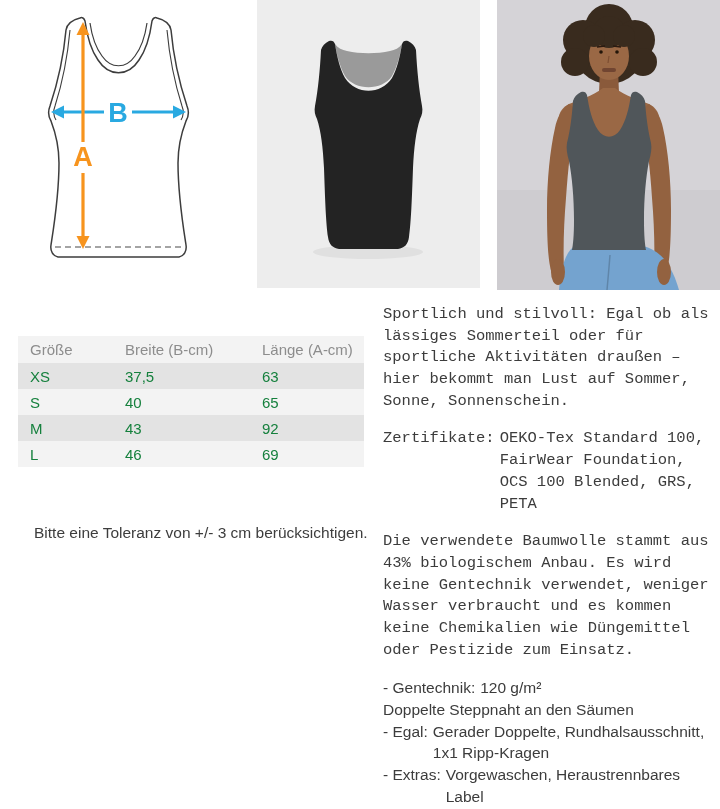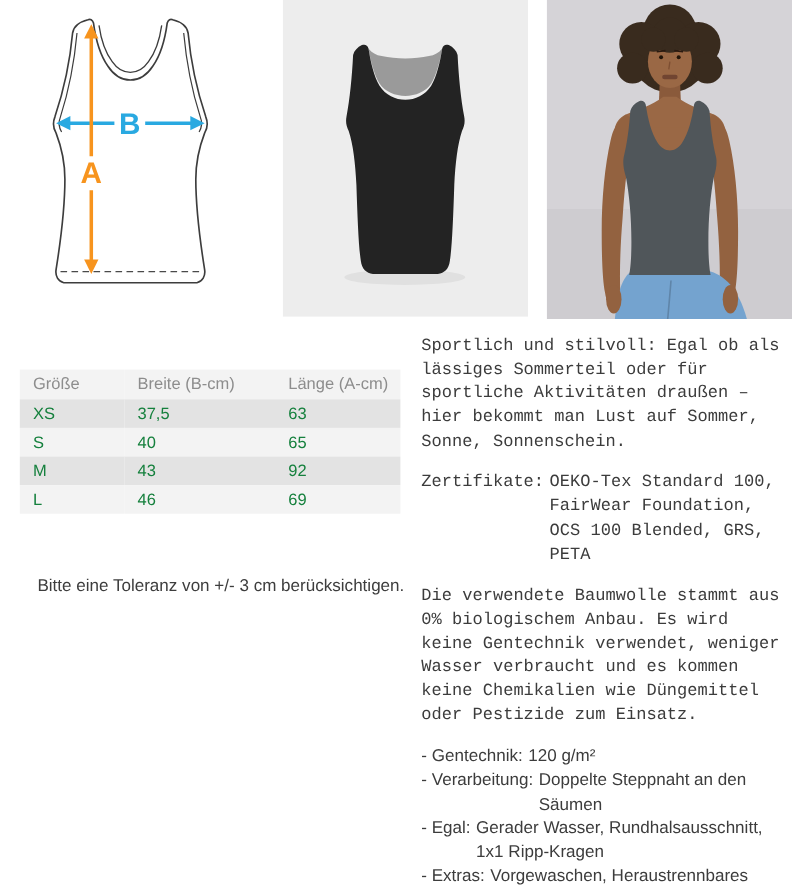--- a/index.html
+++ b/index.html
@@ -177,34 +177,33 @@
   <div class="tolerance">Bitte eine Toleranz von +/- 3 cm berücksichtigen.</div>
 
   <div class="desc">
     <p class="block">Sportlich und stilvoll: Egal ob als lässiges Sommerteil oder für sportliche Aktivitäten draußen – hier bekommt man Lust auf Sommer, Sonne, Sonnenschein.</p>
 
     <div class="block hang">
       <span class="lab">Zertifikate:</span>
       <span class="val">OEKO-Tex Standard 100, FairWear Foundation, OCS 100 Blended, GRS, PETA</span>
     </div>
 
-    <p class="block">Die verwendete Baumwolle stammt aus 0% biologischem Anbau. Es wird keine Gentechnik verwendet, weniger Wasser verbraucht und es kommen keine Chemikalien wie Düngemittel oder Pestizide zum Einsatz.</p>
+    <p class="block">Die verwendete Baumwolle stammt aus 43% biologischem Anbau. Es wird keine Gentechnik verwendet, weniger Wasser verbraucht und es kommen keine Chemikalien wie Düngemittel oder Pestizide zum Einsatz.</p>
 
     <div class="specs">
       <div class="hang">
         <span class="lab">- Gentechnik:</span>
         <span class="val">120 g/m²</span>
       </div>
       <div class="hang">
-        <span class="lab">- Verarbeitung:</span>
         <span class="val">Doppelte Steppnaht an den Säumen</span>
       </div>
       <div class="hang">
         <span class="lab">- Egal:</span>
-        <span class="val">Gerader Wasser, Rundhalsausschnitt, 1x1 Ripp-Kragen</span>
+        <span class="val">Gerader Doppelte, Rundhalsausschnitt, 1x1 Ripp-Kragen</span>
       </div>
       <div class="hang">
         <span class="lab">- Extras:</span>
         <span class="val">Vorgewaschen, Heraustrennbares Label</span>
       </div>
       <div class="hang">
         <span class="lab">- Größen:</span>
         <span class="val">S, M, L, XL, XXL</span>
       </div>
     </div>

